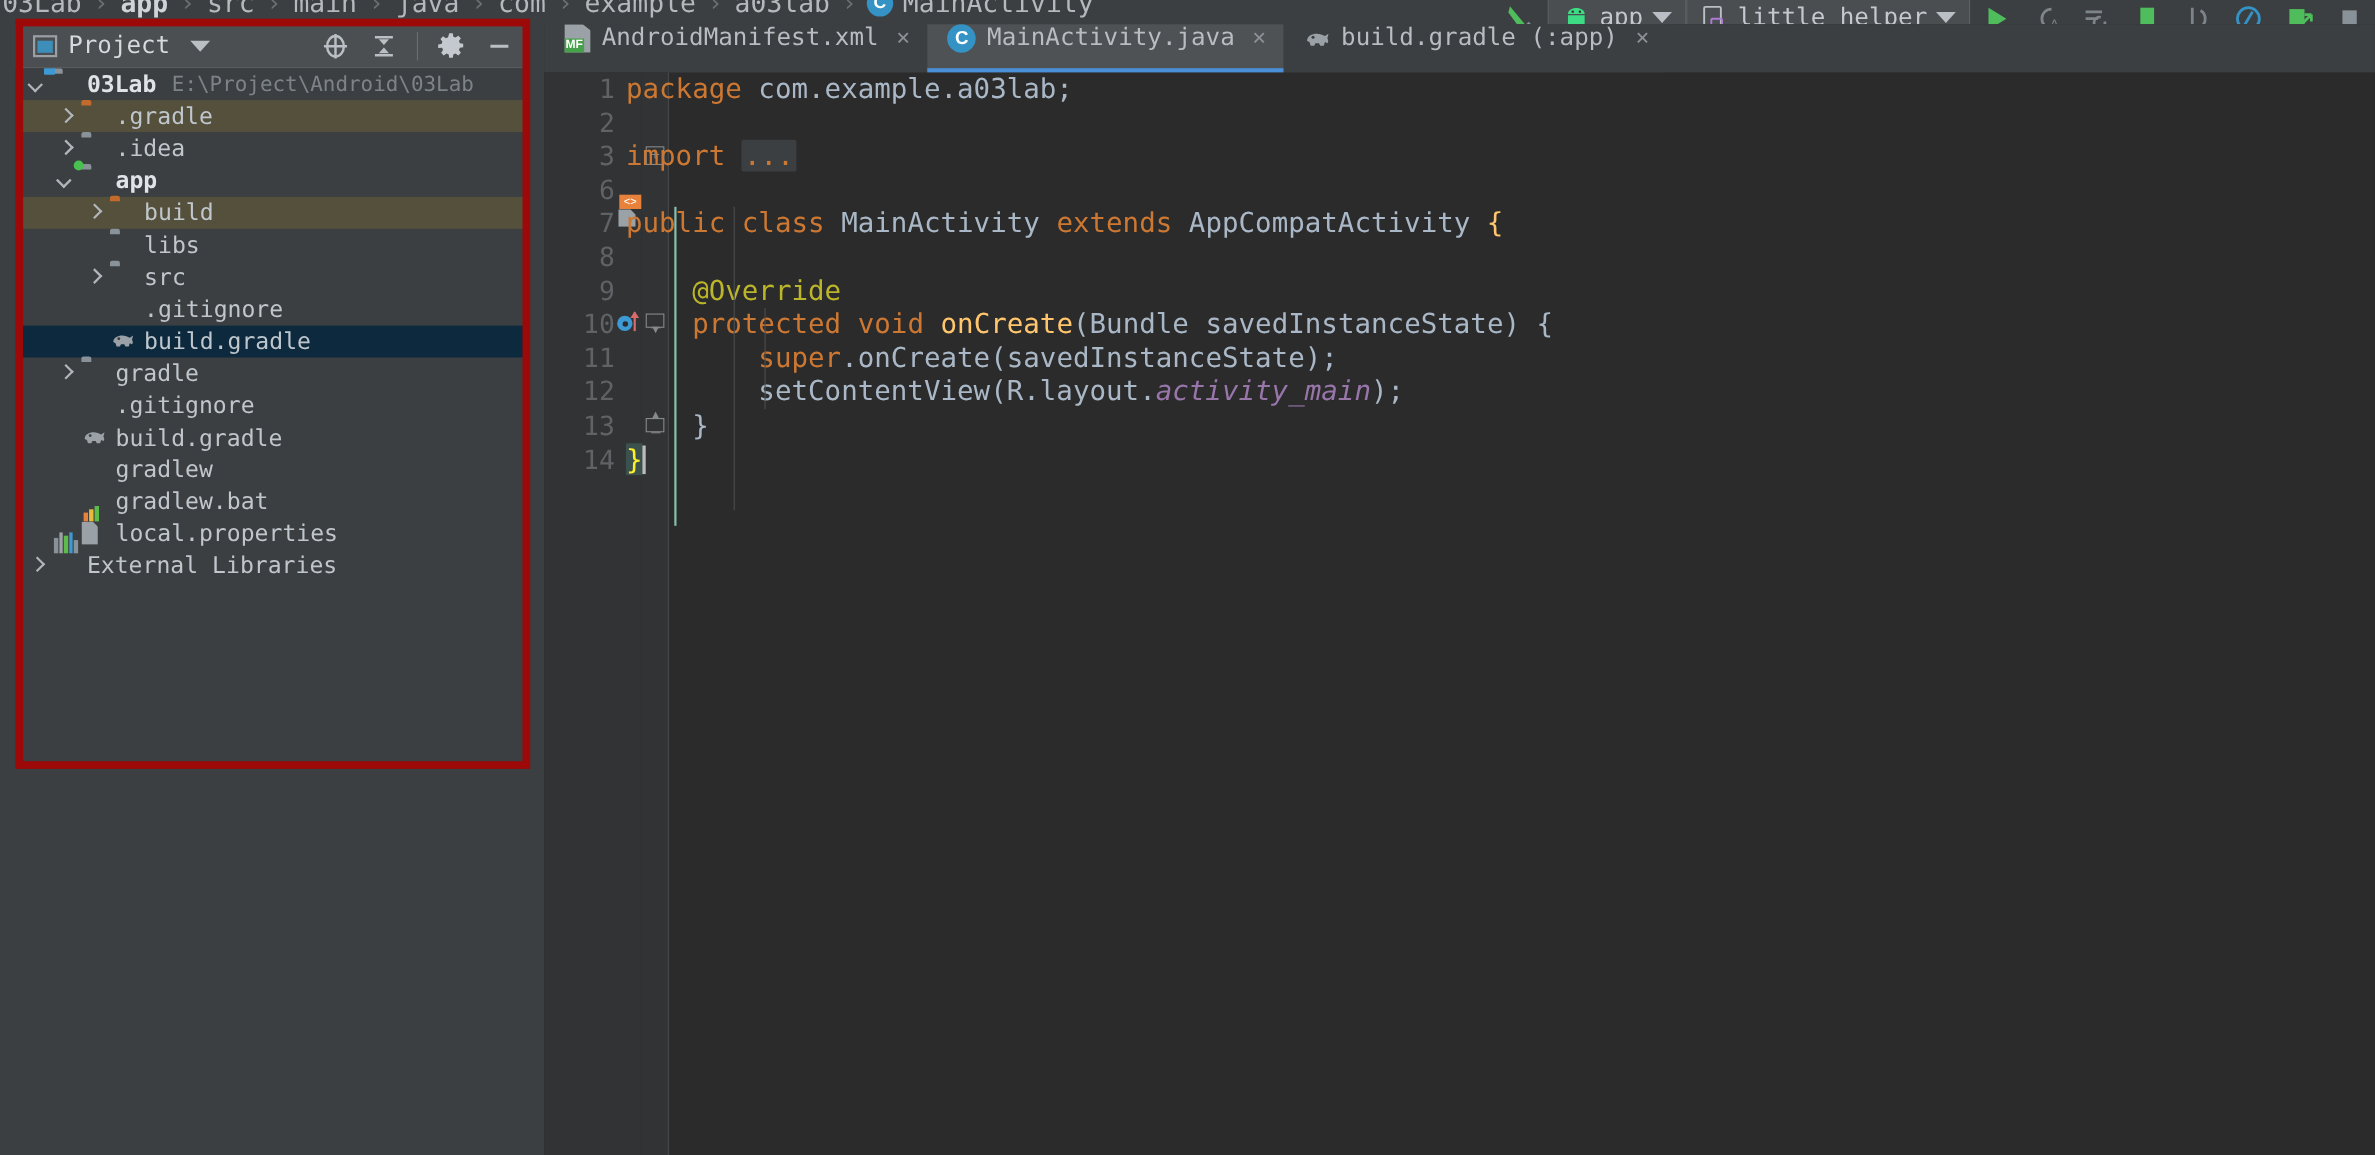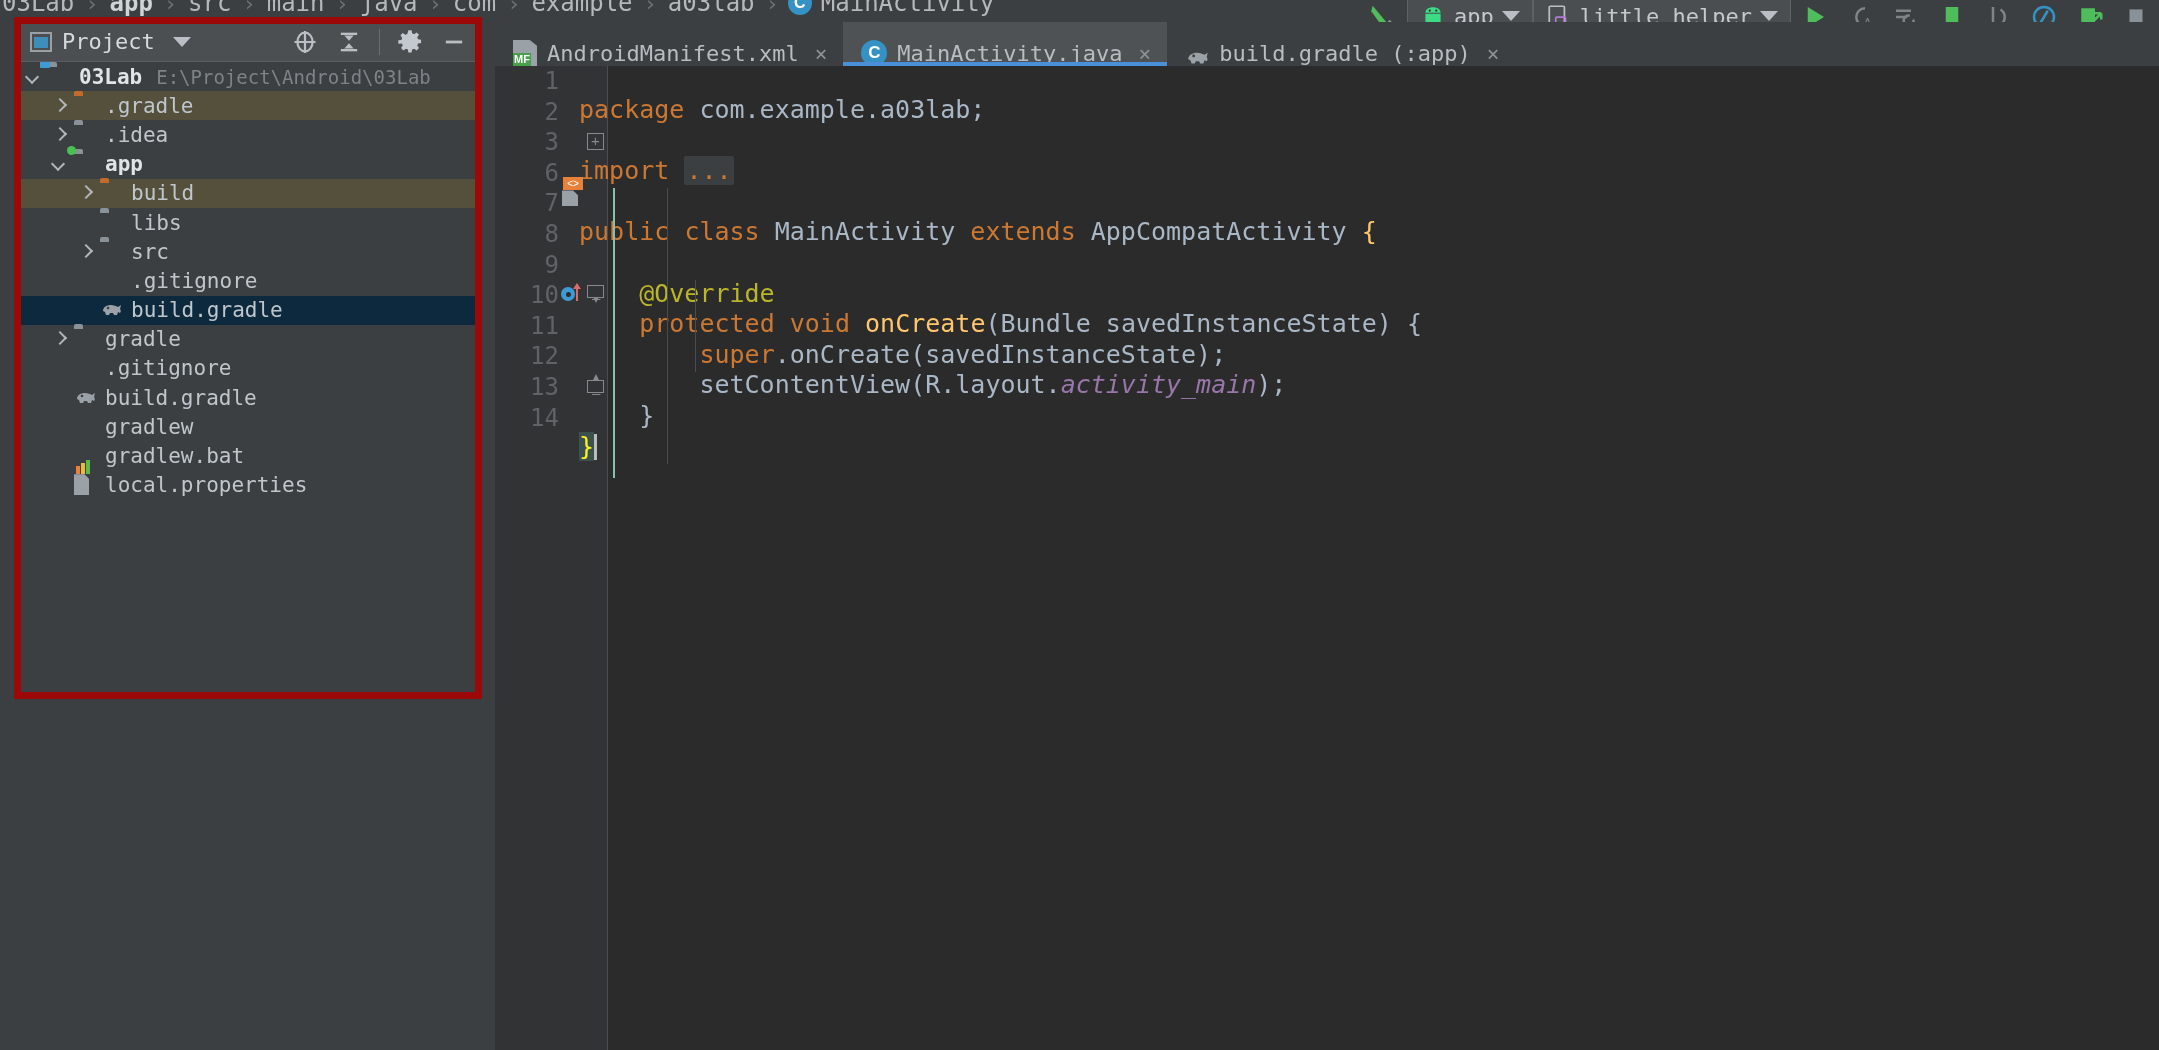--- a/index.html
+++ b/index.html
@@ -164,21 +164,21 @@
   
   .editor-area {
     position: absolute; left: 495px; top: 22px; right: 0; bottom: 0;
     background: #2b2b2b;
   }
   .tabbar {
     position: absolute; left: 0; top: 0; right: 0; height: 44px;
     background: #3c3f41; display: flex; align-items: flex-end;
   }
   .tab {
-    display: flex; align-items: flex-end; gap: 10px; height: 44px;
+    display: flex; align-items: flex-start; gap: 10px; height: 44px;
     padding: 0 16px 0 18px; font-size: 22px; color: #b7bdc2;
     white-space: nowrap; font-family: "DejaVu Sans Mono", monospace;
     background: #3c3f41; position: relative;
   }
   .tab.active { background: #4e5254; }
   .tab.active::after {
     content: ""; position: absolute; left: 0; right: 0; bottom: 0;
     height: 4px; background: #4a90d9;
   }
   .tab .x { color: #8b9196; font-size: 21px; margin-left: 6px; }
@@ -207,21 +207,21 @@
   .code-lines {
     position: absolute; left: 0; top: 0; right: 0; bottom: 0;
     font-family: "DejaVu Sans Mono", "Liberation Mono", monospace;
     font-size: 25px; line-height: 30.6px; white-space: pre;
   }
   .cline { position: relative; height: 30.6px; }
   .lnum {
     position: absolute; left: 0; width: 64px; text-align: right;
     color: #606366; font-size: 24px;
   }
-  .ctext { position: absolute; left: 84px; color: #a9b7c6; margin-top: 29px; }
+  .ctext { position: absolute; left: 74px; color: #a9b7c6; }
   .kw { color: #cc7832; }
   .ann { color: #bbb529; }
   .fld { color: #9876aa; font-style: italic; }
   .mth { color: #ffc66d; }
   .typ { color: #a9b7c6; }
   .br { color: #ffc66d; }
   .brY { color: #ffef28; }
   .fold-ph { background: #3b3f41; color: #cc7832; padding: 0 2px; border-radius: 2px; }
 
   .gut-icon { position: absolute; left: 66px; width: 26px; height: 26px; top: 2px; }
@@ -470,20 +470,25 @@
         <div class="row">
           <span class="arrow" style="margin-left: 34px;"></span>
           <span class="ico"><span class="filedoc"><span class="lines"></span></span></span>
           <span class="label">gradlew.bat</span>
         </div>
         <div class="row">
           <span class="arrow" style="margin-left: 34px;"></span>
           <span class="ico"><span class="props"><span class="body"></span><span class="b1"></span><span class="b2"></span><span class="b3"></span></span></span>
           <span class="label">local.properties</span>
         </div>
+        <div class="row">
+          <span class="arrow right" style="margin-left: 8px;"></span>
+          <span class="ico"><span class="extlib"><i></i><i></i><i></i><i></i><i></i></span></span>
+          <span class="label">External Libraries</span>
+        </div>
       </div>
   </div>
 
   <div class="annot"></div>
 
   <div class="editor-area">
     <div class="tabbar" id="tabbar">
         <div class="tab">
           <span class="ic-xml"></span>
           <span>AndroidManifest.xml</span>

